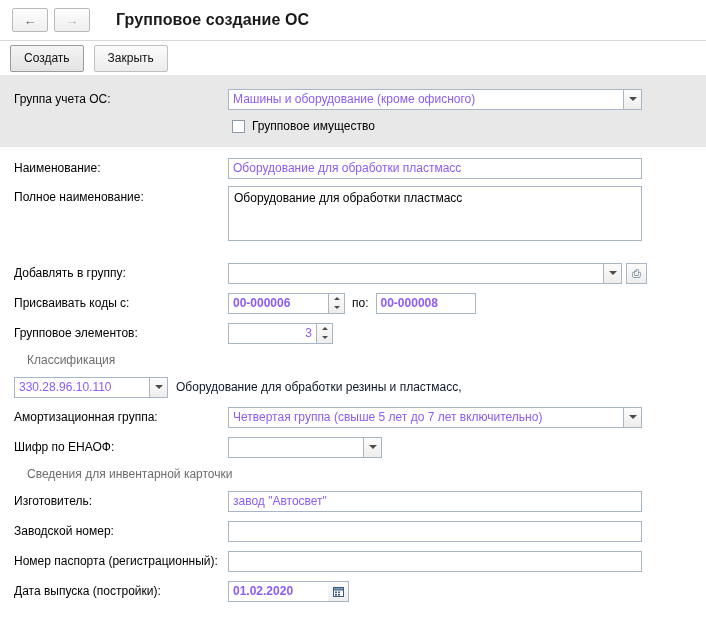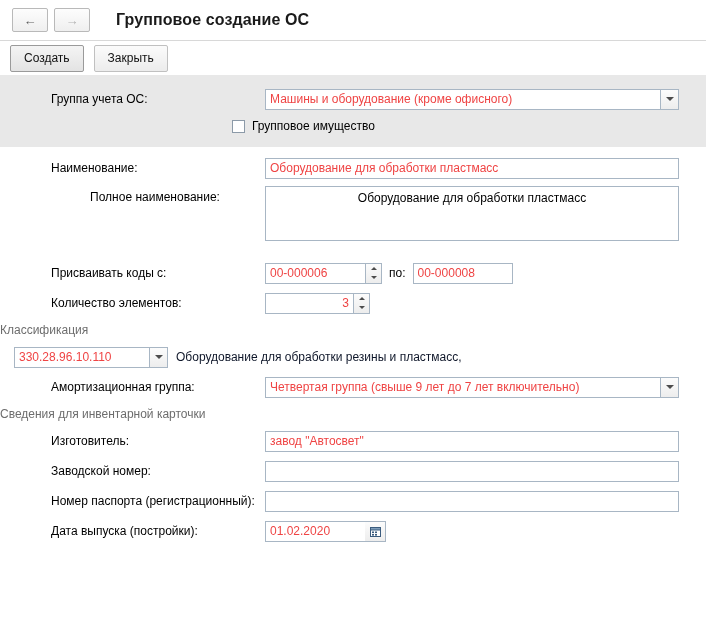--- a/index.html
+++ b/index.html
@@ -92,47 +92,46 @@
   .gray-block {
     background: #e8e8e8;
     padding: 9px 0 9px 0;
   }
   .row {
     display: flex;
     align-items: center;
     height: 30px;
     padding-left: 14px;
   }
-  .row.tall { align-items: flex-start; text-align: center; }
+  .row.tall { align-items: flex-start; }
   .label {
     width: 214px;
     flex: 0 0 214px;
     font-size: 12px;
     color: #000;
     padding-right: 6px;
     box-sizing: border-box;
-    margin-left: 37px;
   }
   .section-label {
-    padding-left: 0;
+    padding-left: 27px;
     color: #6d6d6d;
     font-size: 12px;
     height: 24px;
     display: flex;
     align-items: center;
   }
 
   
   .input {
     height: 21px;
     border: 1px solid #a8b6c4;
     background: #ffffff;
     box-sizing: border-box;
     font-size: 12px;
-    color: #ef4444;
+    color: #8b5cf6;
     display: flex;
     align-items: center;
     padding: 0 4px;
     line-height: 19px;
     overflow: hidden;
     white-space: nowrap;
   }
   .combo {
     display: flex;
     align-items: stretch;
@@ -235,21 +234,21 @@
     color: #0f172a;
     white-space: nowrap;
     overflow: hidden;
   }
   .mid-label {
     margin: 0 7px;
     font-size: 12px;
   }
   .w414 { width: 414px; }
   .w394 { width: 394px; }
-  .w100 { width: 100px; }
+  .w100 { width: 100px; font-weight: bold; }
   .w135 { width: 135px; }
   .w88  { width: 88px; }
   .spacer6 { height: 6px; }
   .spacer3 { height: 3px; }
 </style>
 </head>
 <body>
 
 <div class="app">
 
@@ -295,40 +294,52 @@
       <div class="input w414">Оборудование для обработки пластмасс</div>
     </div>
 
     <div class="spacer3"></div>
 
     <div class="row tall" style="height:72px;">
       <div class="label" style="padding-top:4px;">Полное наименование:</div>
       <div class="textarea">Оборудование для обработки пластмасс</div>
     </div>
 
+    <div class="row">
+      <div class="label">Добавлять в группу:</div>
+      <div class="combo w394">
+        <div class="input" style="flex:1"></div>
+        <div class="dropbtn">
+            <span class="caret"></span>
+          </div>
+      </div>
+      <div class="selbtn">
+        <span>⎙</span>
+      </div>
+    </div>
 
     <div class="row">
       <div class="label">Присваивать коды с:</div>
       <div class="combo">
         <div class="input w100">00-000006</div>
         <div class="spinbtn">
           <div>
               <span class="up"></span>
             </div>
           <div>
               <span class="dn"></span>
             </div>
         </div>
       </div>
       <div class="mid-label">по:</div>
       <div class="input w100">00-000008</div>
     </div>
 
     <div class="row">
-      <div class="label">Количество элементов:</div>
+      <div class="label">Групповое элементов:</div>
       <div class="combo">
         <div class="input w88" style="justify-content:flex-end">3</div>
         <div class="spinbtn">
           <div>
               <span class="up"></span>
             </div>
           <div>
               <span class="dn"></span>
             </div>
         </div>
@@ -343,27 +354,36 @@
         <div class="dropbtn">
             <span class="caret"></span>
           </div>
       </div>
       <div class="suffix-text">Оборудование для обработки резины и пластмасс, </div>
     </div>
 
     <div class="row">
       <div class="label">Амортизационная группа:</div>
       <div class="combo w414">
-        <div class="input" style="flex:1">Четвертая группа (свыше 9 лет до 7 лет включительно)</div>
+        <div class="input" style="flex:1">Четвертая группа (свыше 5 лет до 7 лет включительно)</div>
         <div class="dropbtn">
             <span class="caret"></span>
           </div>
       </div>
     </div>
 
+    <div class="row">
+      <div class="label">Шифр по ЕНАОФ:</div>
+      <div class="combo">
+        <div class="input w135"></div>
+        <div class="dropbtn">
+            <span class="caret"></span>
+          </div>
+      </div>
+    </div>
 
     <div class="section-label">Сведения для инвентарной карточки</div>
 
     <div class="row">
       <div class="label">Изготовитель:</div>
       <div class="input w414">завод "Автосвет"</div>
     </div>
 
     <div class="row">
       <div class="label">Заводской номер:</div>

